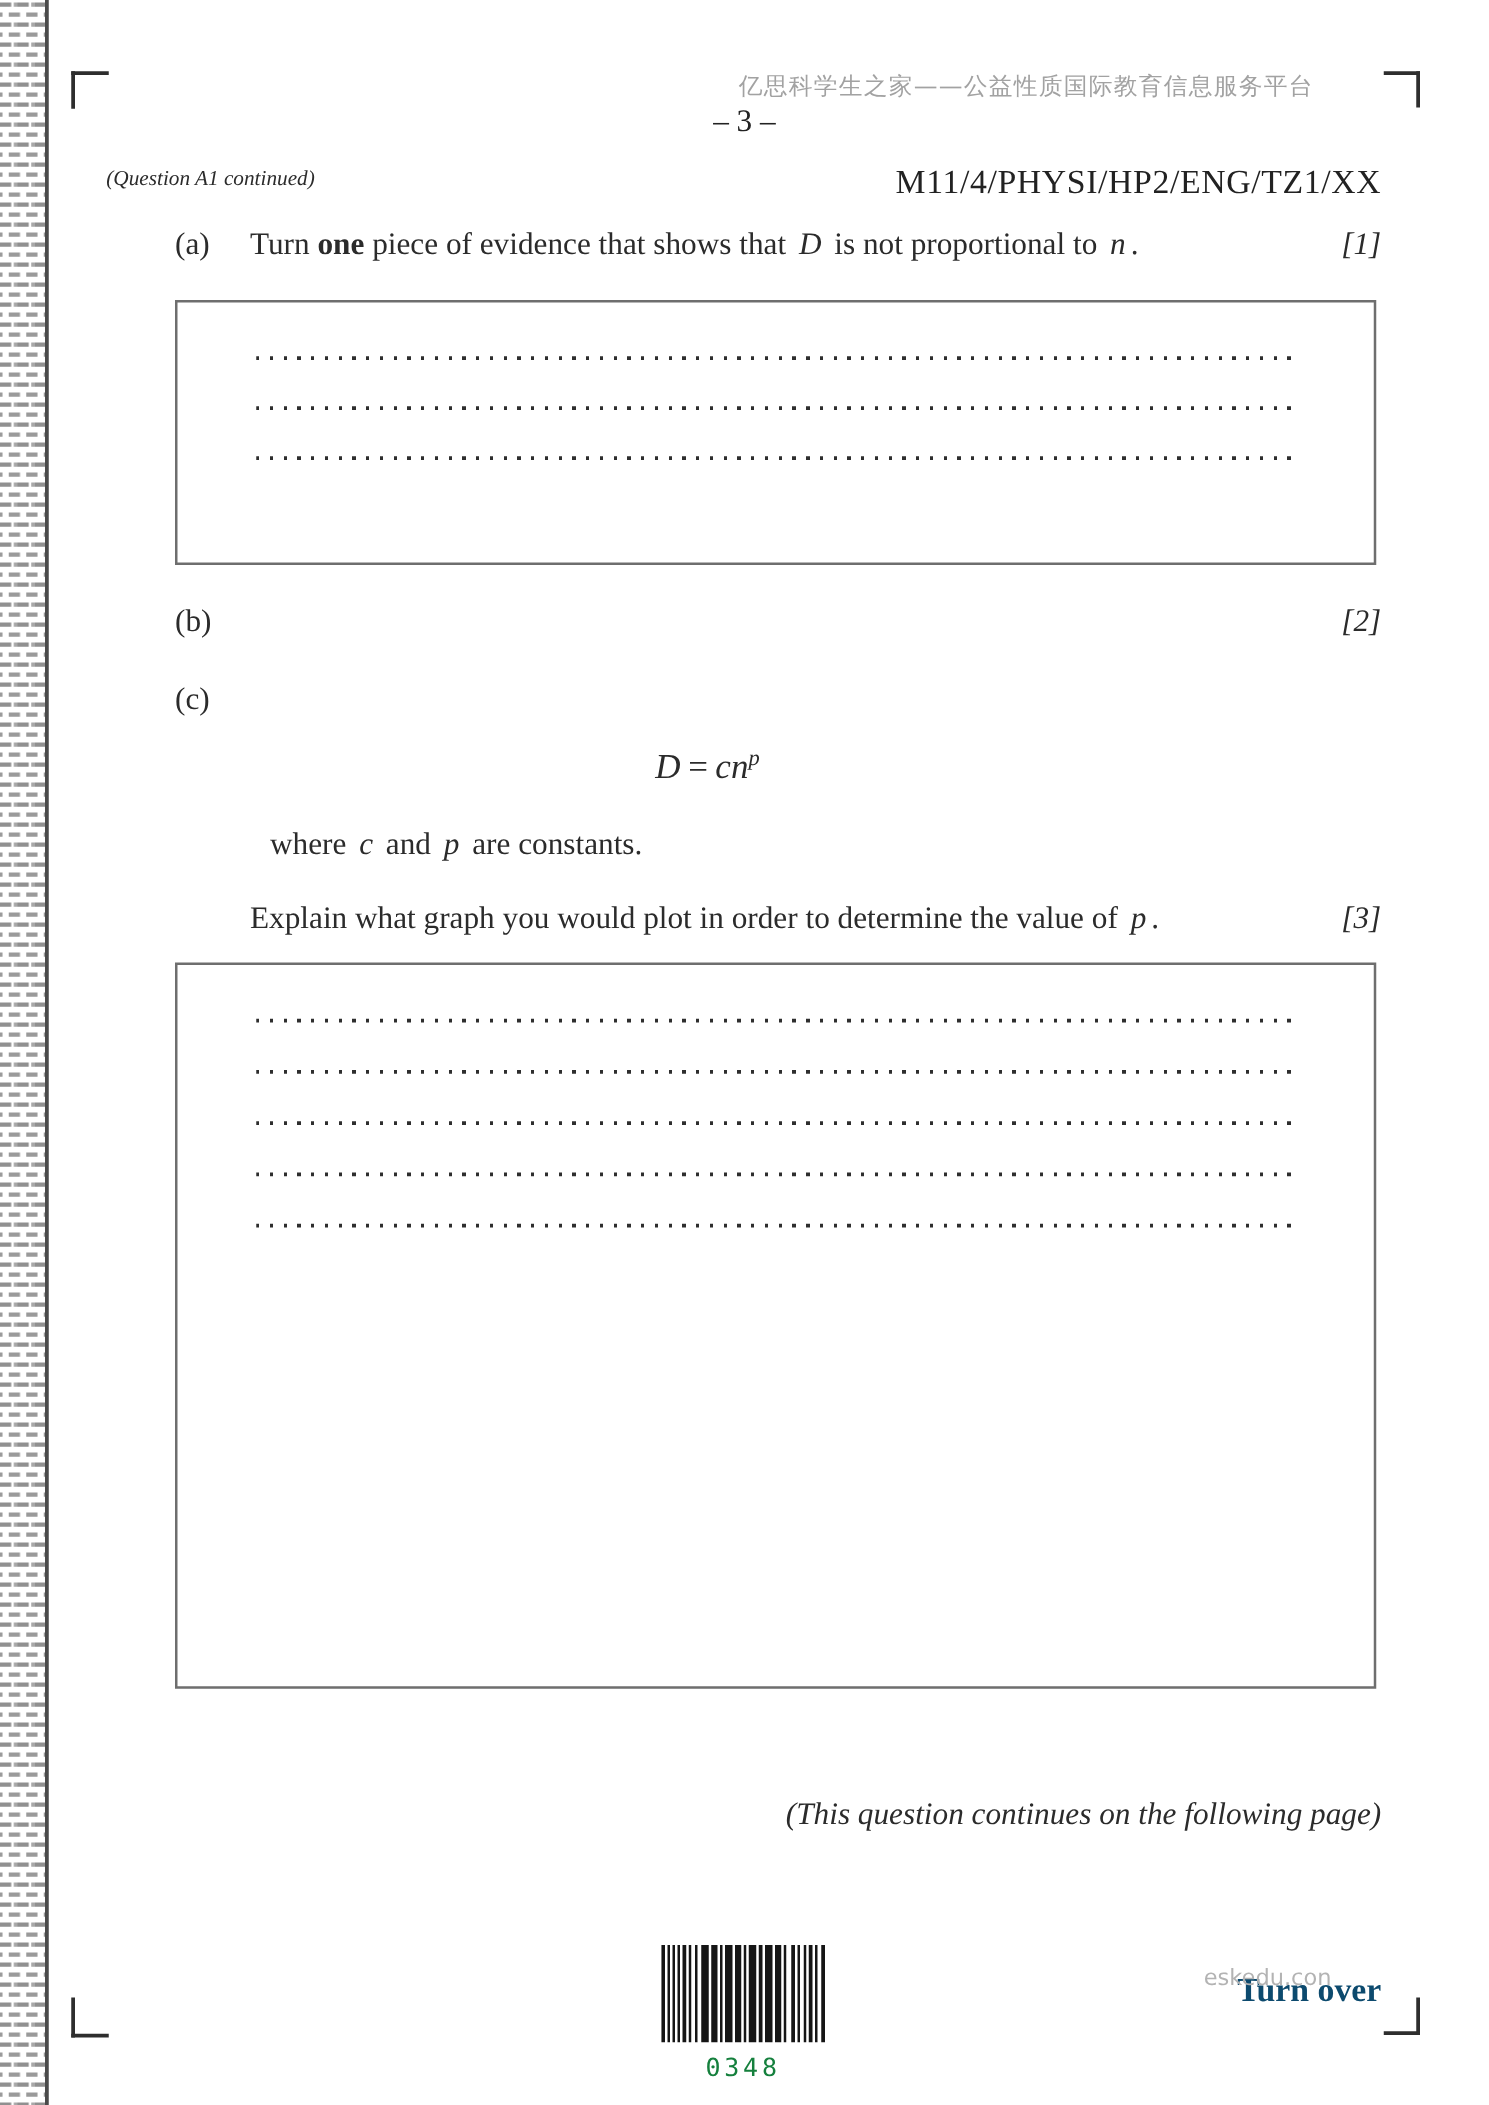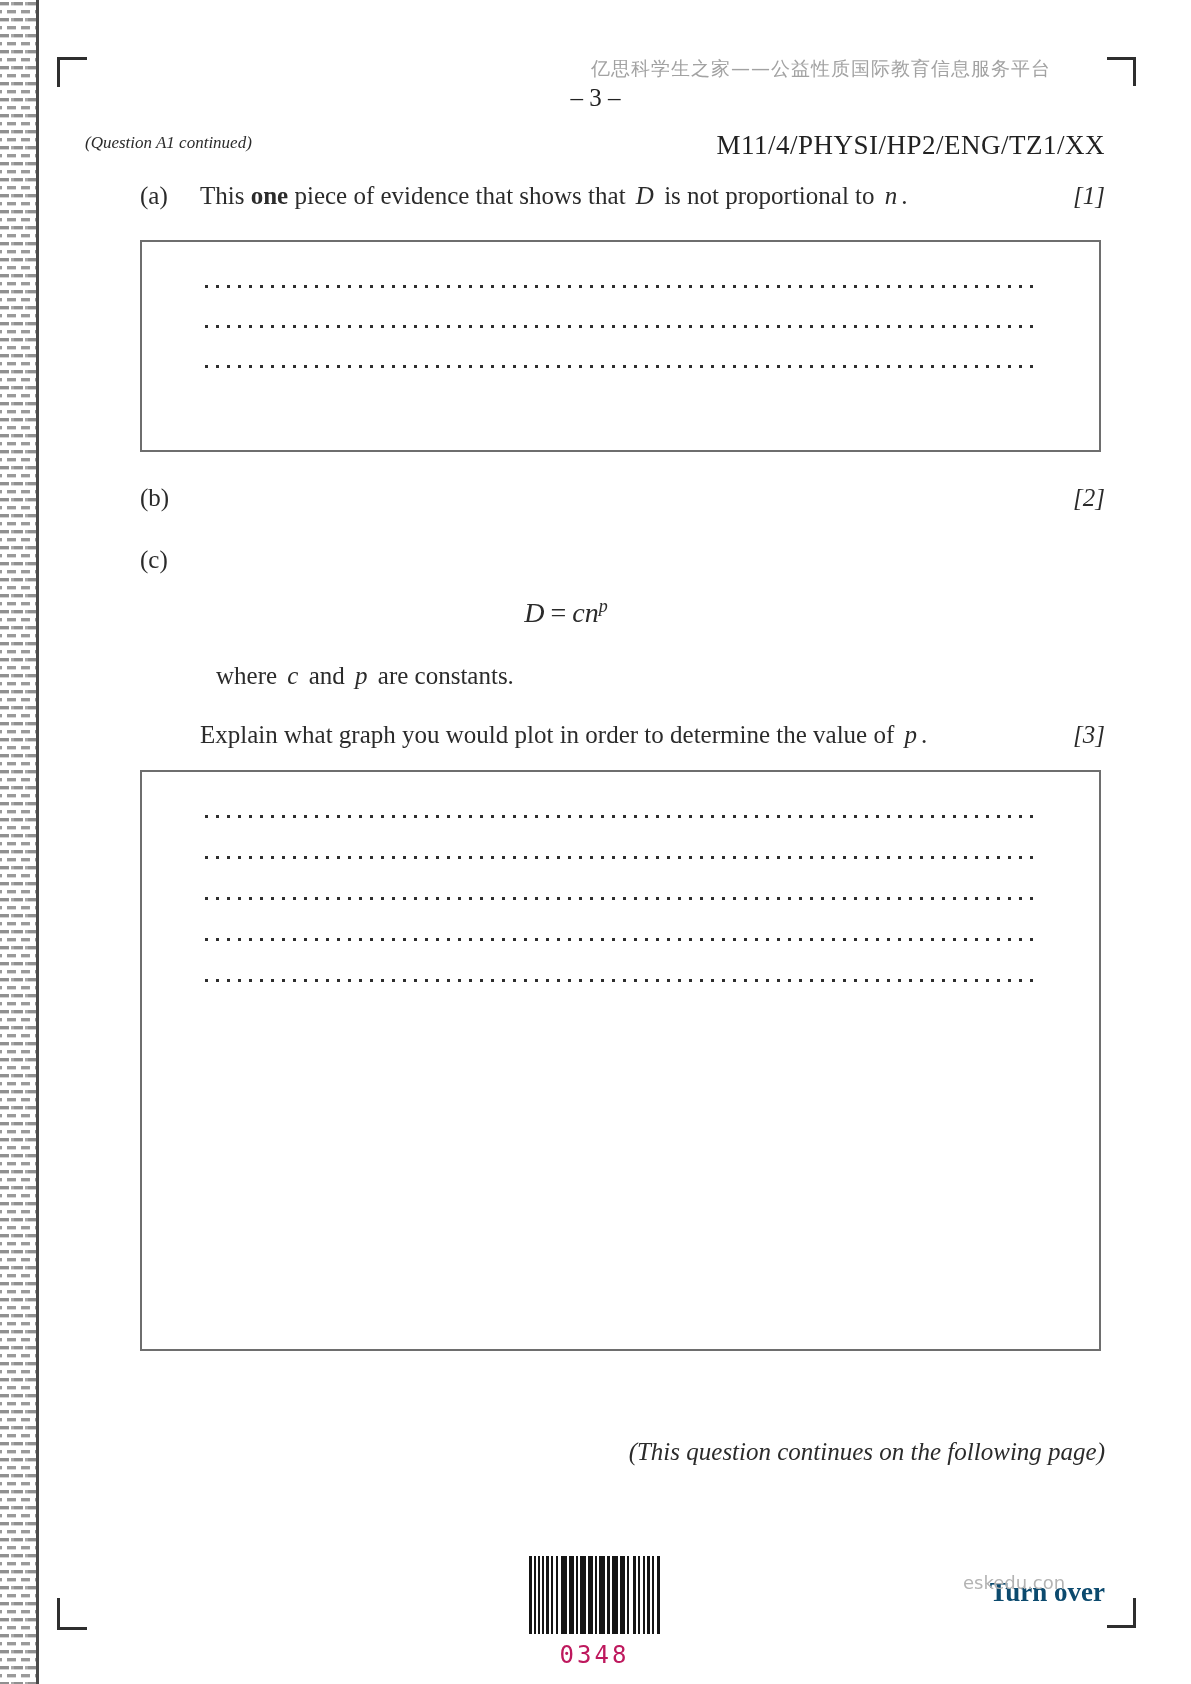--- a/index.html
+++ b/index.html
@@ -71,21 +71,21 @@
   .explain-row { top:719px; }
   .explain-row .q-text { margin-left:60px; }
 
   .continues-note {
     position:absolute; right:86px; top:1438px;
     font-style:italic; font-size:25px; text-align:right;
   }
   .barcode-wrap { position:absolute; left:529px; top:1556px; width:131px; text-align:center; }
   .barcode-number {
     font-family:"DejaVu Sans Mono", monospace;
-    font-size:24px; color:#be185d; letter-spacing:3px; margin-top:3px;
+    font-size:20px; color:#15803d; letter-spacing:3px; margin-top:3px;
   }
   .turn-over {
     position:absolute; right:86px; top:1577px;
     font-weight:bold; font-size:27px; color:#0c4a6e;
   }
   .site-watermark {
     position:absolute; left:963px; top:1572px;
     font-family:"DejaVu Sans", sans-serif;
     font-size:18px; color:#b3b3b3;
   }
@@ -117,21 +117,21 @@
   <div class="cmark br"></div>
 
   <div class="cn-watermark">亿思科学生之家——公益性质国际教育信息服务平台</div>
   <div class="page-number">– 3 –</div>
   <div class="exam-code">M11/4/PHYSI/HP2/ENG/TZ1/XX</div>
 
   <div class="continued-note">(Question A1 continued)</div>
 
   <div class="q-row row-a">
     <span class="q-label">(a)</span>
-    <span class="q-text"><span>This </span><span class="b">one</span><span> piece of evidence that shows that </span><span class="v">D</span><span> is not proportional to </span><span class="v">n</span><span>.</span></span>
+    <span class="q-text"><span>Turn </span><span class="b">one</span><span> piece of evidence that shows that </span><span class="v">D</span><span> is not proportional to </span><span class="v">n</span><span>.</span></span>
     <span class="q-marks">[1]</span>
   </div>
 
   <div class="answer-box box-a">
     <div>
       <div class="dotline"></div>
     <div class="dotline"></div>
         <div class="dotline"></div>
       </div>
   </div>

